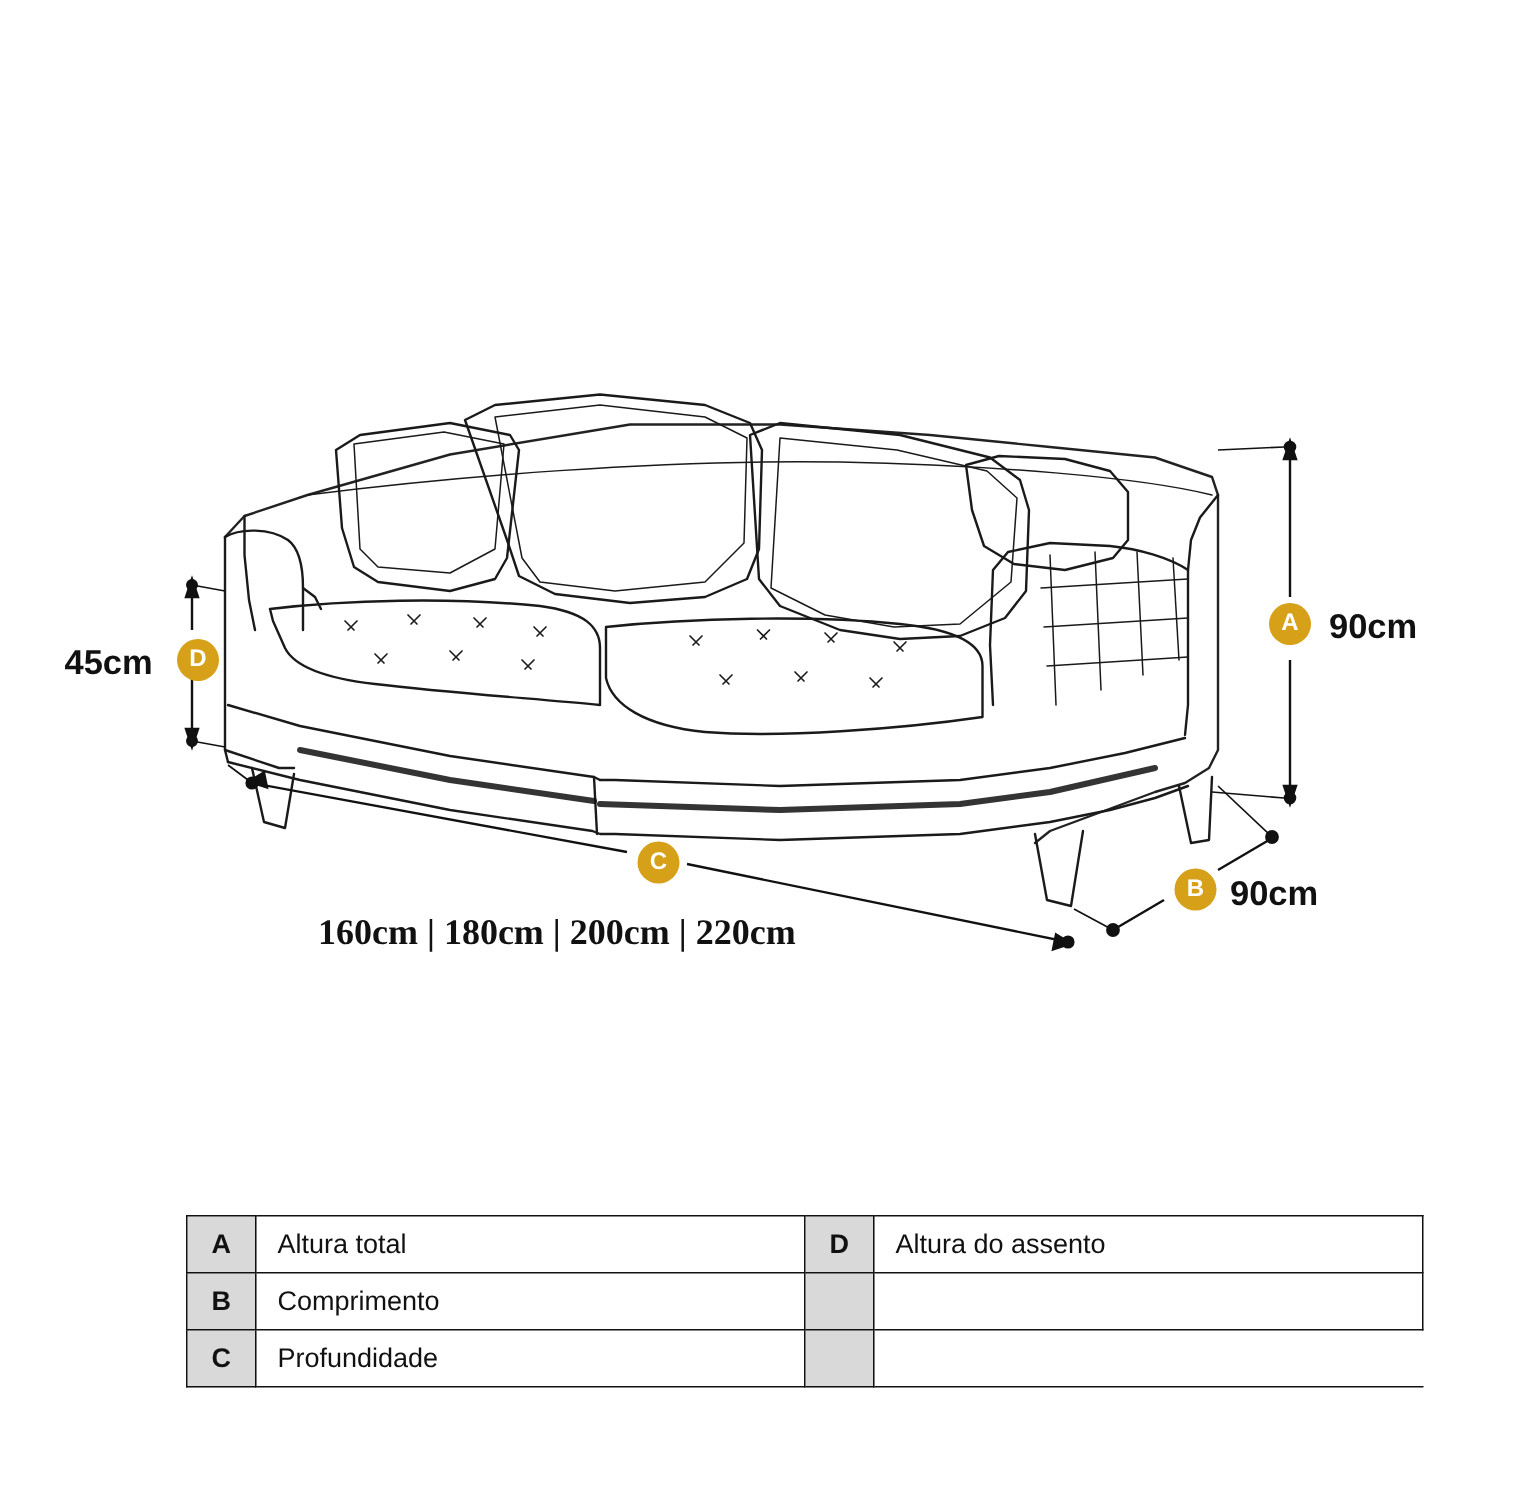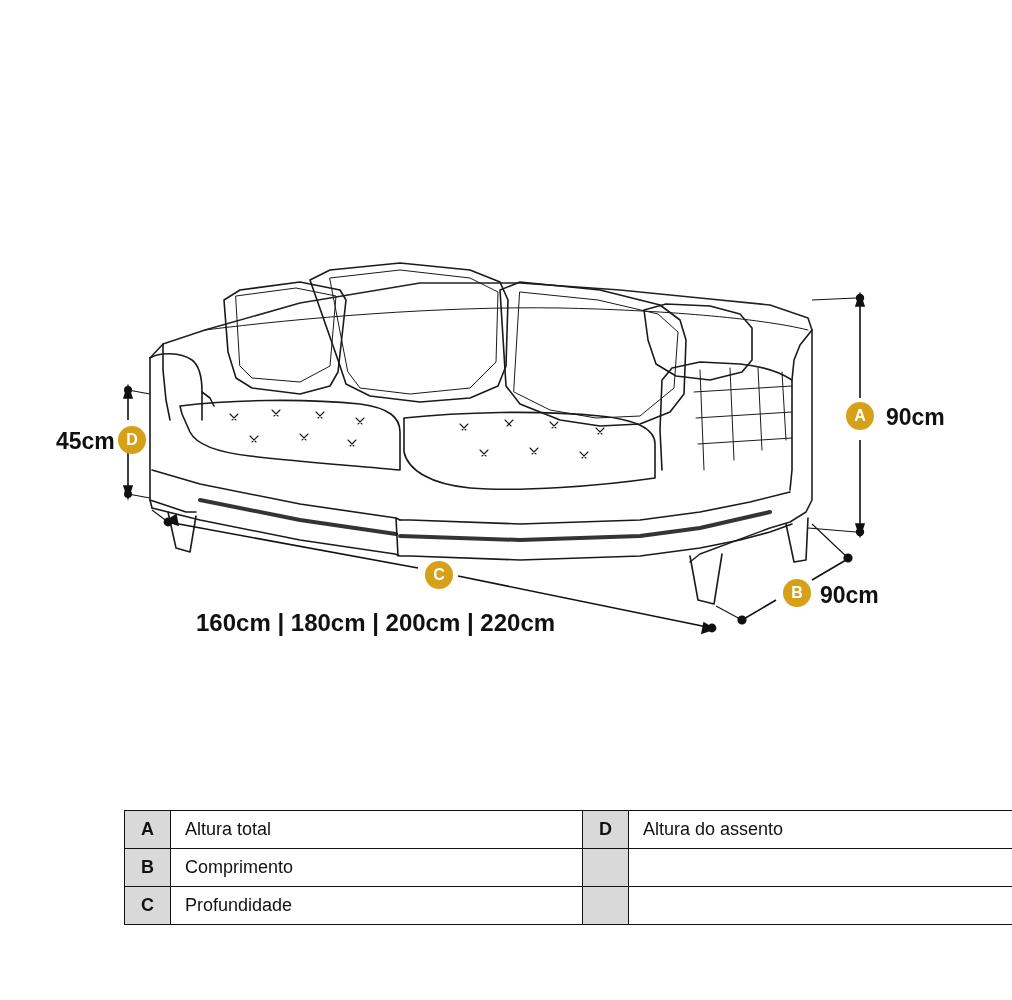--- a/index.html
+++ b/index.html
@@ -54,24 +54,24 @@
     color: #111111;
     white-space: nowrap;
   }
   #badge-a { left: 846px; top: 402px; }
   #label-a { left: 886px; top: 404px; }
 
   #badge-b { left: 783px; top: 579px; }
   #label-b { left: 820px; top: 582px; }
 
   #badge-c { left: 425px; top: 561px; }
-  #label-c { left: 196px; top: 609px; font-size: 24px; }
+  #label-c { left: 212px; top: 609px; font-size: 24px; font-family: Liberation Serif, serif; }
 
   #badge-d { left: 118px; top: 426px; }
-  #label-d { left: 56px; top: 428px; }
+  #label-d { left: 43px; top: 428px; }
 
   
   #legend {
     position: absolute;
     left: 124px;
     top: 810px;
     width: 790px;
     border-collapse: collapse;
     table-layout: fixed;
   }
@@ -85,21 +85,21 @@
     box-sizing: border-box;
   }
   #legend td.key {
     width: 46px;
     background: #d9d9d9;
     text-align: center;
     font-weight: bold;
     padding: 0;
   }
   #legend td.desc {
-    width: 412px;
+    width: 366px;
   }
   #legend tr:last-child td.empty-desc {
     border-right: none;
   }
   .blank-key {
     background: #d9d9d9 !important;
   }
 </style>
 </head>
 <body>

